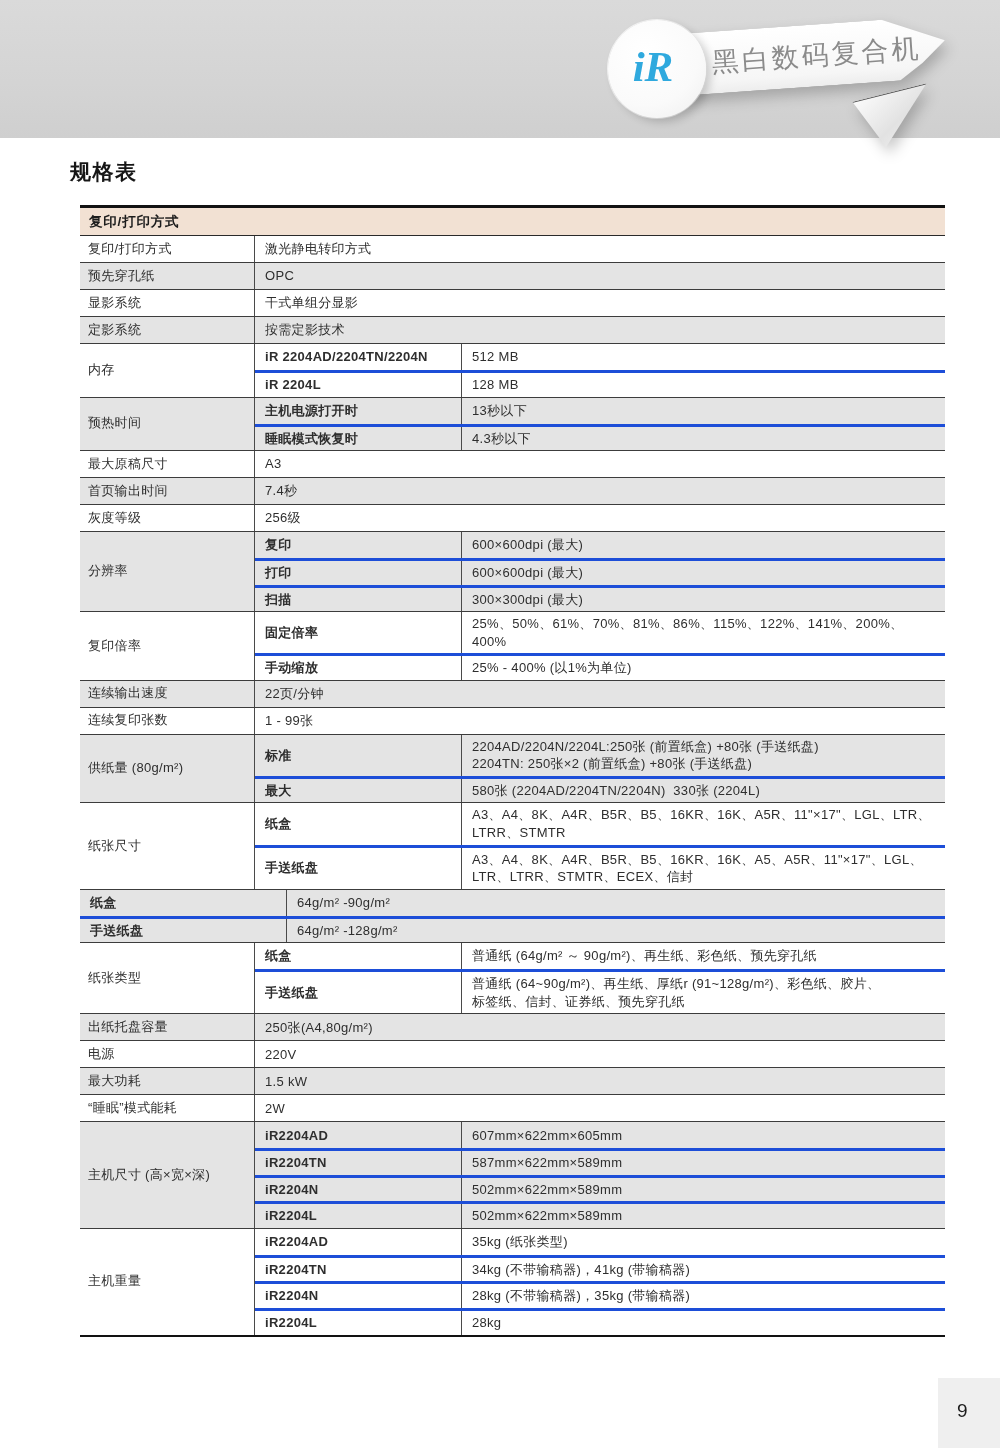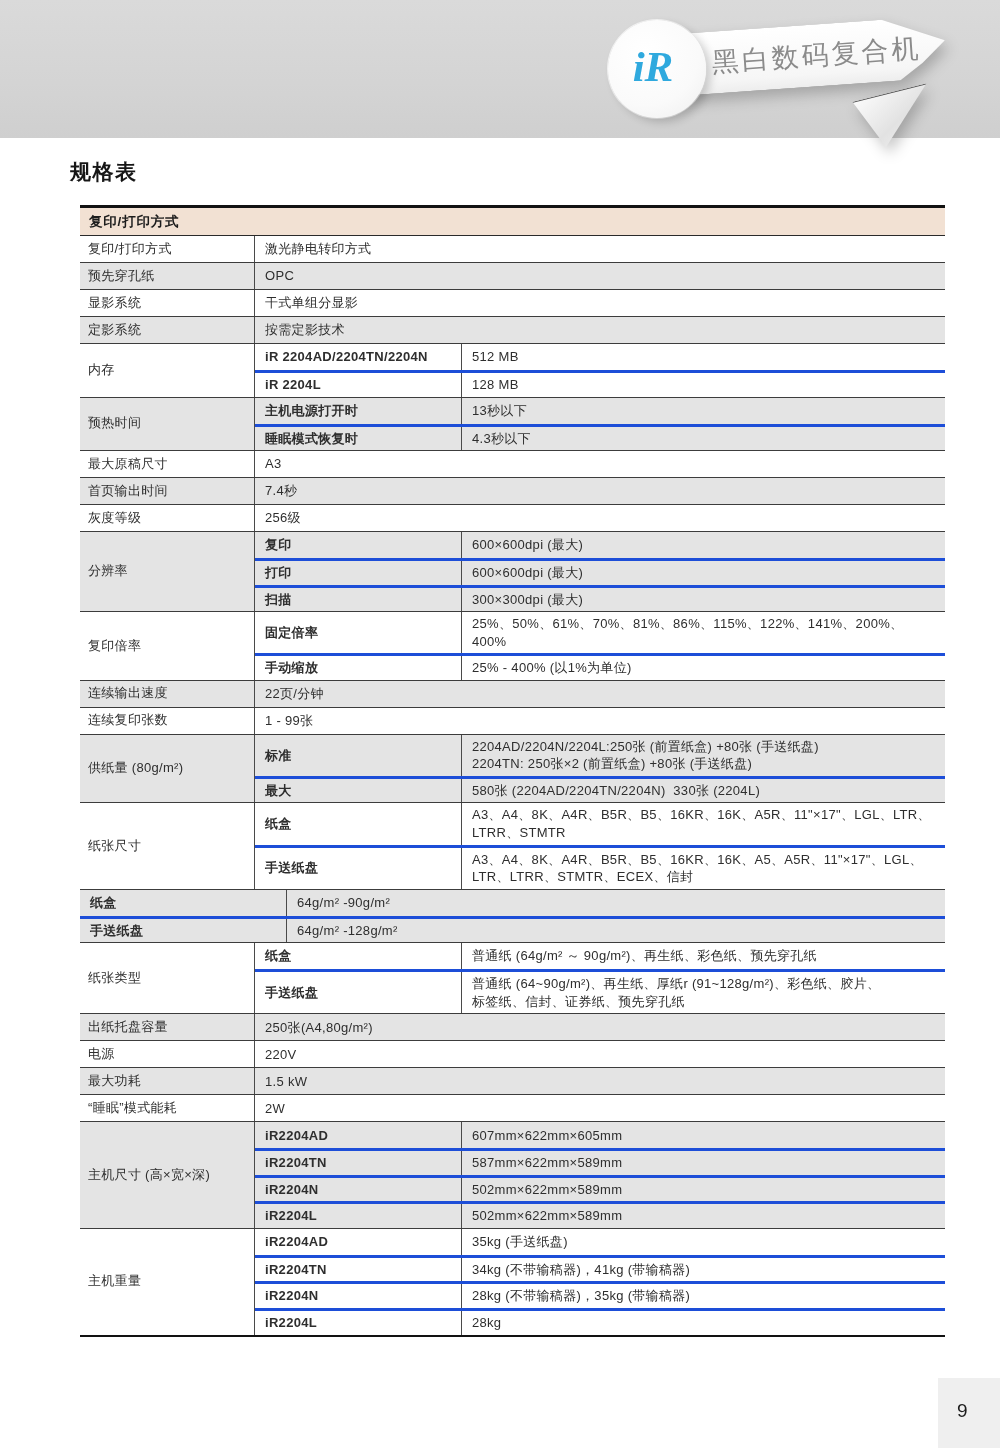--- a/index.html
+++ b/index.html
@@ -343,21 +343,21 @@
               <div class="cell sub">iR2204L</div>
               <div class="cell val">502mm×622mm×589mm</div>
             </div>
           </div>
         </div>
         <div class="group">
           <div class="group-label">主机重量</div>
           <div class="group-rows">
             <div class="row">
               <div class="cell sub">iR2204AD</div>
-              <div class="cell val">35kg (手送纸盘)</div>
+              <div class="cell val">35kg (纸张类型)</div>
             </div>
             <div class="row">
               <div class="cell sub">iR2204TN</div>
               <div class="cell val">34kg (不带输稿器)，41kg (带输稿器)</div>
             </div>
             <div class="row">
               <div class="cell sub">iR2204N</div>
               <div class="cell val">28kg (不带输稿器)，35kg (带输稿器)</div>
             </div>
             <div class="row">

